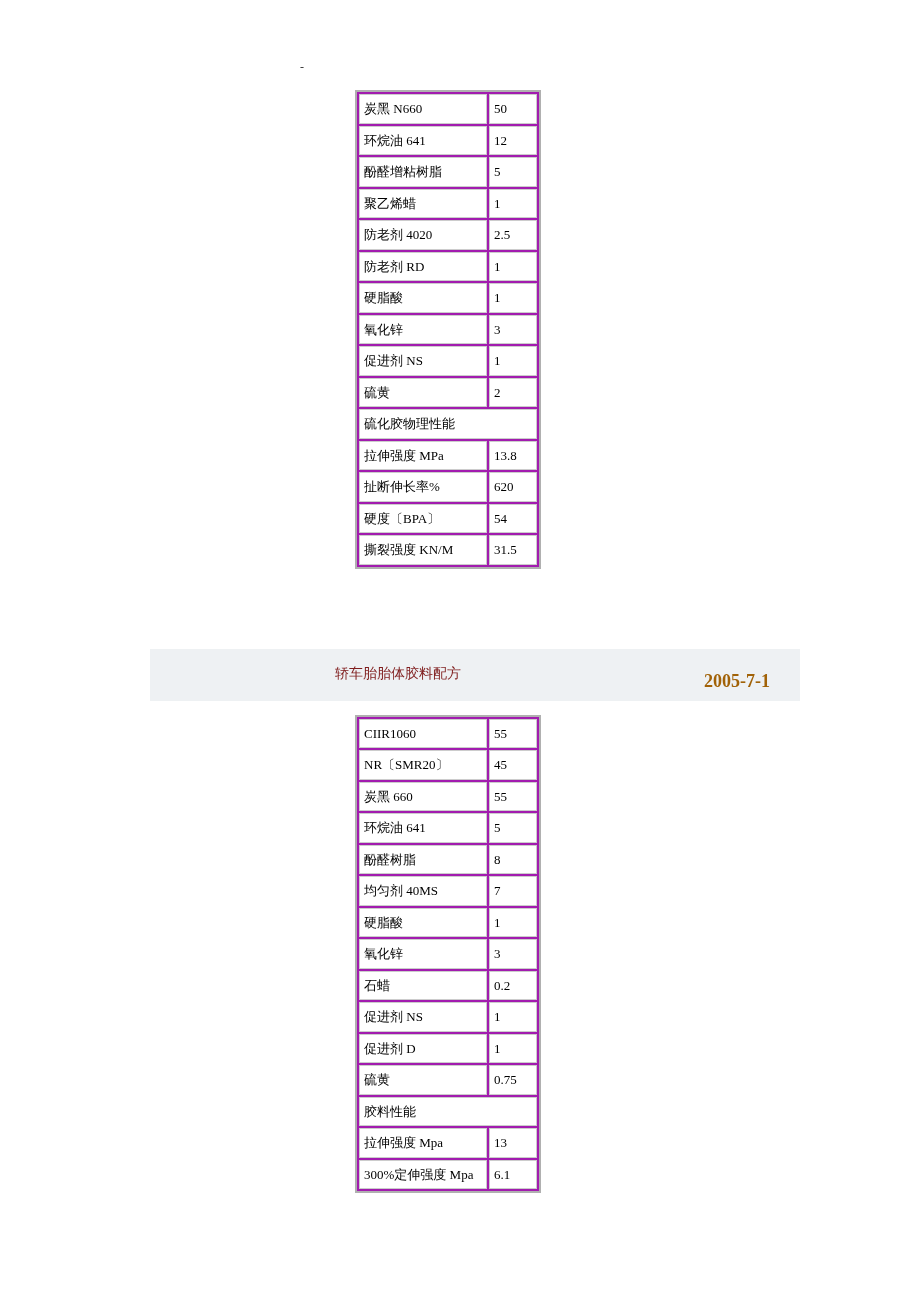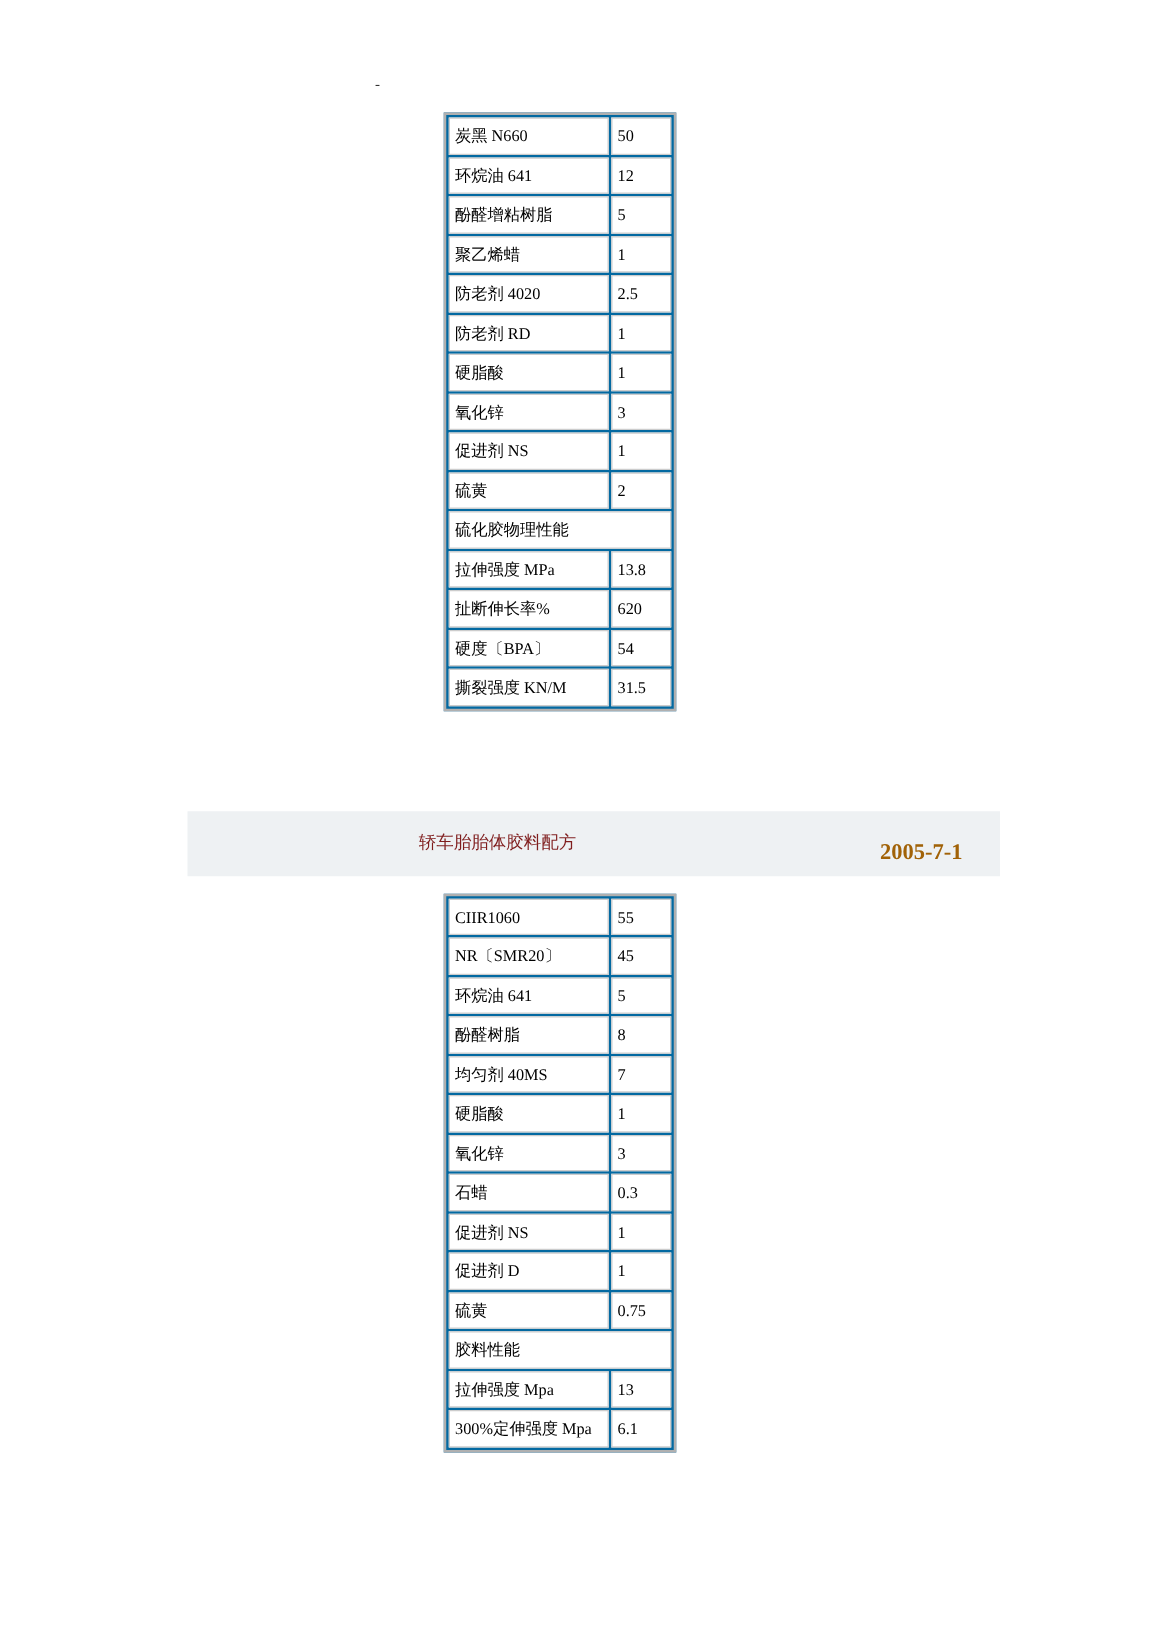--- a/index.html
+++ b/index.html
@@ -22,21 +22,21 @@
     position: absolute;
     top: 60px;
     left: 300px;
     font-size: 12px;
     color: #333;
   }
   .data-table {
     border-collapse: separate;
     border-spacing: 2px;
     margin-left: 355px;
-    background: #0369a1;
+    background: #a21caf;
     border: 2px solid #b0b0b0;
   }
   .data-table td {
     background: #ffffff;
     padding: 4px 4px;
     font-size: 13px;
     line-height: 1.5;
     border: 1px solid #ccc;
     vertical-align: middle;
   }
@@ -172,20 +172,24 @@
     <tbody id="t2body">
         <tr>
           <td class="c1">CIIR1060</td>
           <td class="c2">55</td>
         </tr>
         <tr>
           <td class="c1">NR〔SMR20〕</td>
           <td class="c2">45</td>
         </tr>
         <tr>
+          <td class="c1">炭黑 660</td>
+          <td class="c2">55</td>
+        </tr>
+        <tr>
           <td class="c1">环烷油 641</td>
           <td class="c2">5</td>
         </tr>
         <tr>
           <td class="c1">酚醛树脂</td>
           <td class="c2">8</td>
         </tr>
         <tr>
           <td class="c1">均匀剂 40MS</td>
           <td class="c2">7</td>
@@ -193,21 +197,21 @@
         <tr>
           <td class="c1">硬脂酸</td>
           <td class="c2">1</td>
         </tr>
         <tr>
           <td class="c1">氧化锌</td>
           <td class="c2">3</td>
         </tr>
         <tr>
           <td class="c1">石蜡</td>
-          <td class="c2">0.3</td>
+          <td class="c2">0.2</td>
         </tr>
         <tr>
           <td class="c1">促进剂 NS</td>
           <td class="c2">1</td>
         </tr>
         <tr>
           <td class="c1">促进剂 D</td>
           <td class="c2">1</td>
         </tr>
         <tr>

